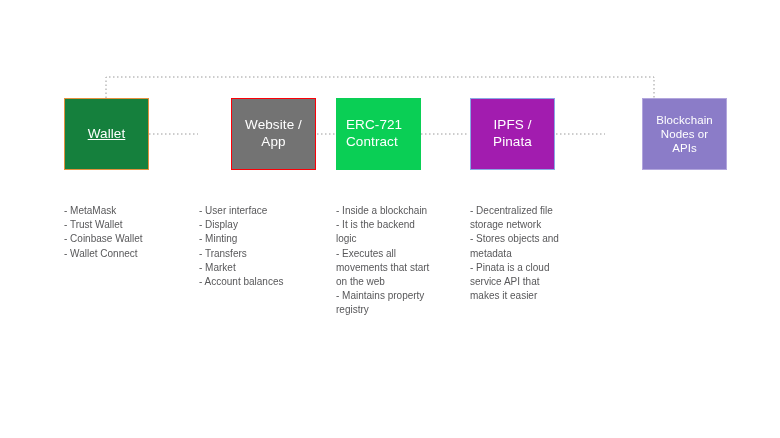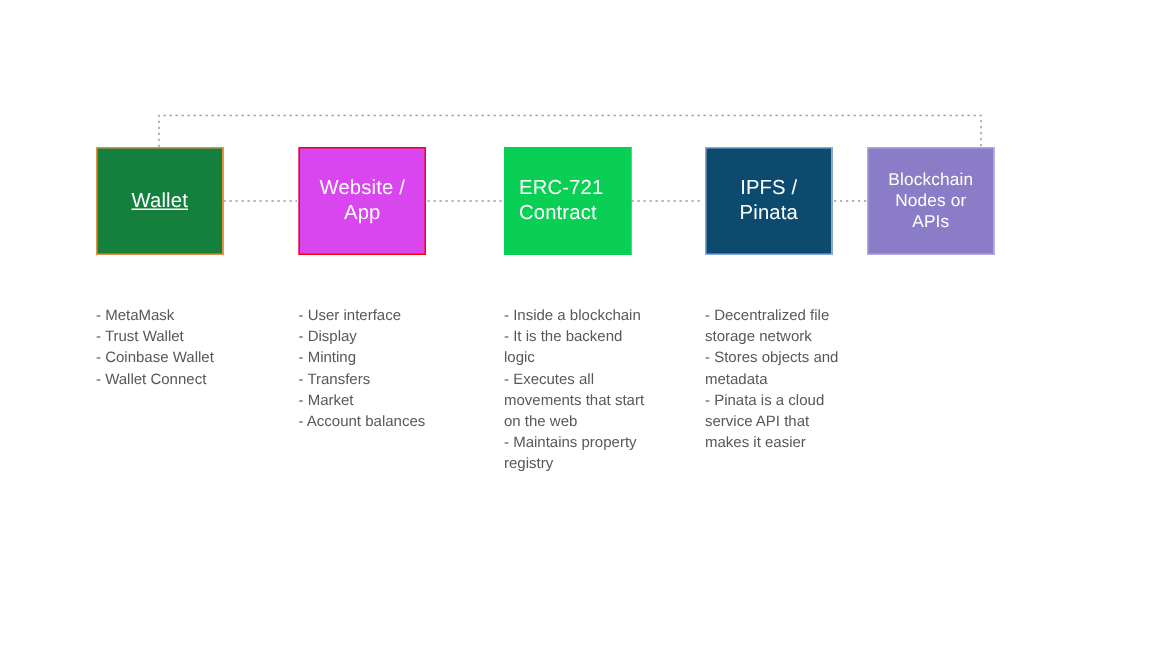--- a/index.html
+++ b/index.html
@@ -88,21 +88,21 @@
     <div class="node-box align-center" style="background:#15803d;border:1px solid #e2913e;text-decoration:underline;">
       <span class="node-label">Wallet</span>
     </div>
     <div class="bullet-list">- MetaMask
 - Trust Wallet
 - Coinbase Wallet
 - Wallet Connect</div>
   </div>
 
   <div class="column" style="left:199px;">
-    <div class="node-box align-center" style="background:#d946ef;border:1px solid #fb0007;">
+    <div class="node-box align-center" style="background:#737373;border:1px solid #fb0007;margin-left:32px;">
       <span class="node-label">Website /
 App</span>
     </div>
     <div class="bullet-list">- User interface
 - Display
 - Minting
 - Transfers
 - Market
 - Account balances</div>
   </div>
@@ -112,30 +112,30 @@
       <span class="node-label">ERC-721
 Contract</span>
     </div>
     <div class="bullet-list">- Inside a blockchain
 - It is the backend logic
 - Executes all movements that start on the web
 - Maintains property registry</div>
   </div>
 
   <div class="column" style="left:470px;">
-    <div class="node-box align-center" style="background:#0c4a6e;border:1px solid #8aa8e4;">
+    <div class="node-box align-center" style="background:#a21caf;border:1px solid #8aa8e4;">
       <span class="node-label">IPFS /
 Pinata</span>
     </div>
     <div class="bullet-list">- Decentralized file storage network
 - Stores objects and metadata
 - Pinata is a cloud service API that makes it easier</div>
   </div>
 
-  <div class="column" style="left:578px;border-radius:15px;">
+  <div class="column" style="left:642px;border-radius:15px;">
     <div class="node-box align-center" style="background:#8b7cc8;border:1px solid #b2a6dd;font-size:11.5px;">
       <span class="node-label">Blockchain
 Nodes or
 APIs</span>
     </div>
   </div>
 
 </div>
 
 </body></html>

